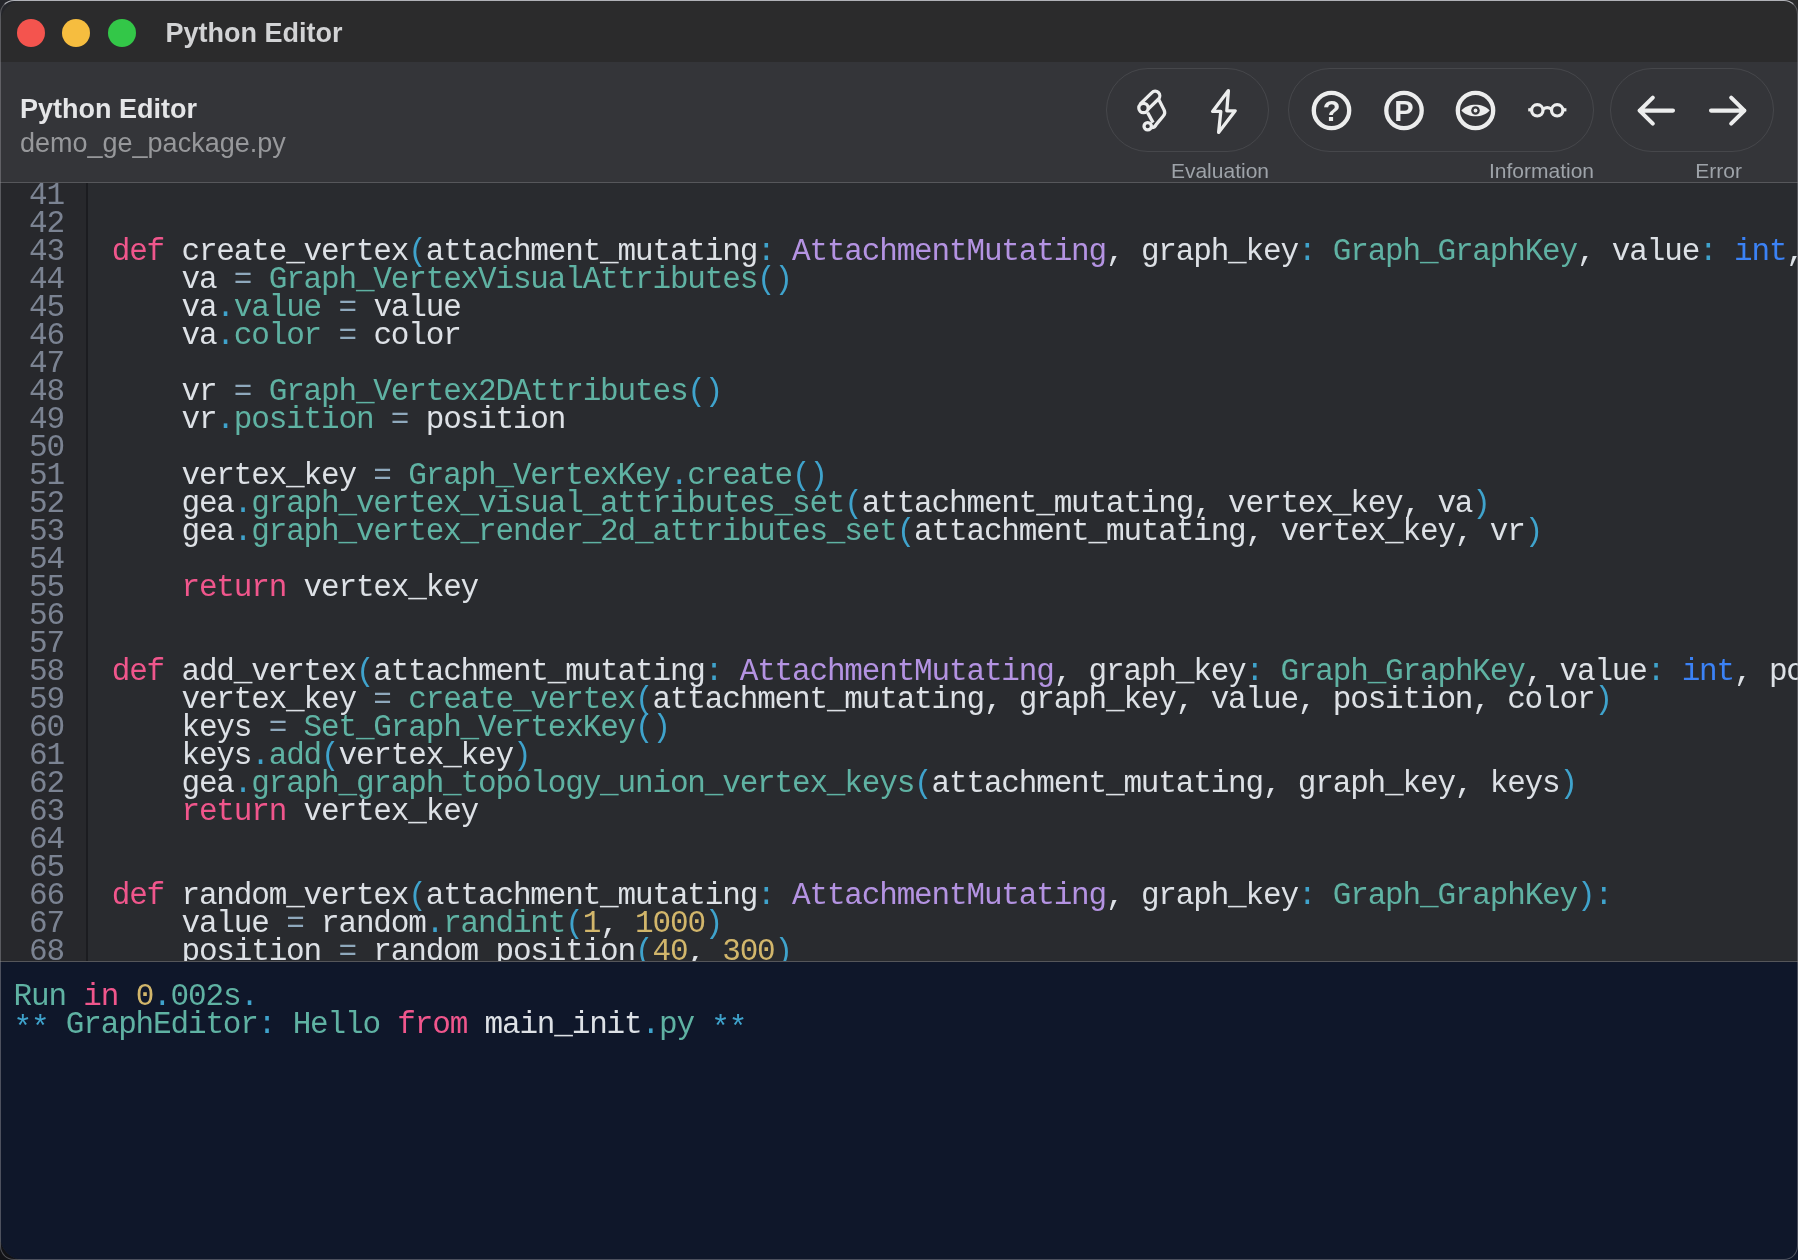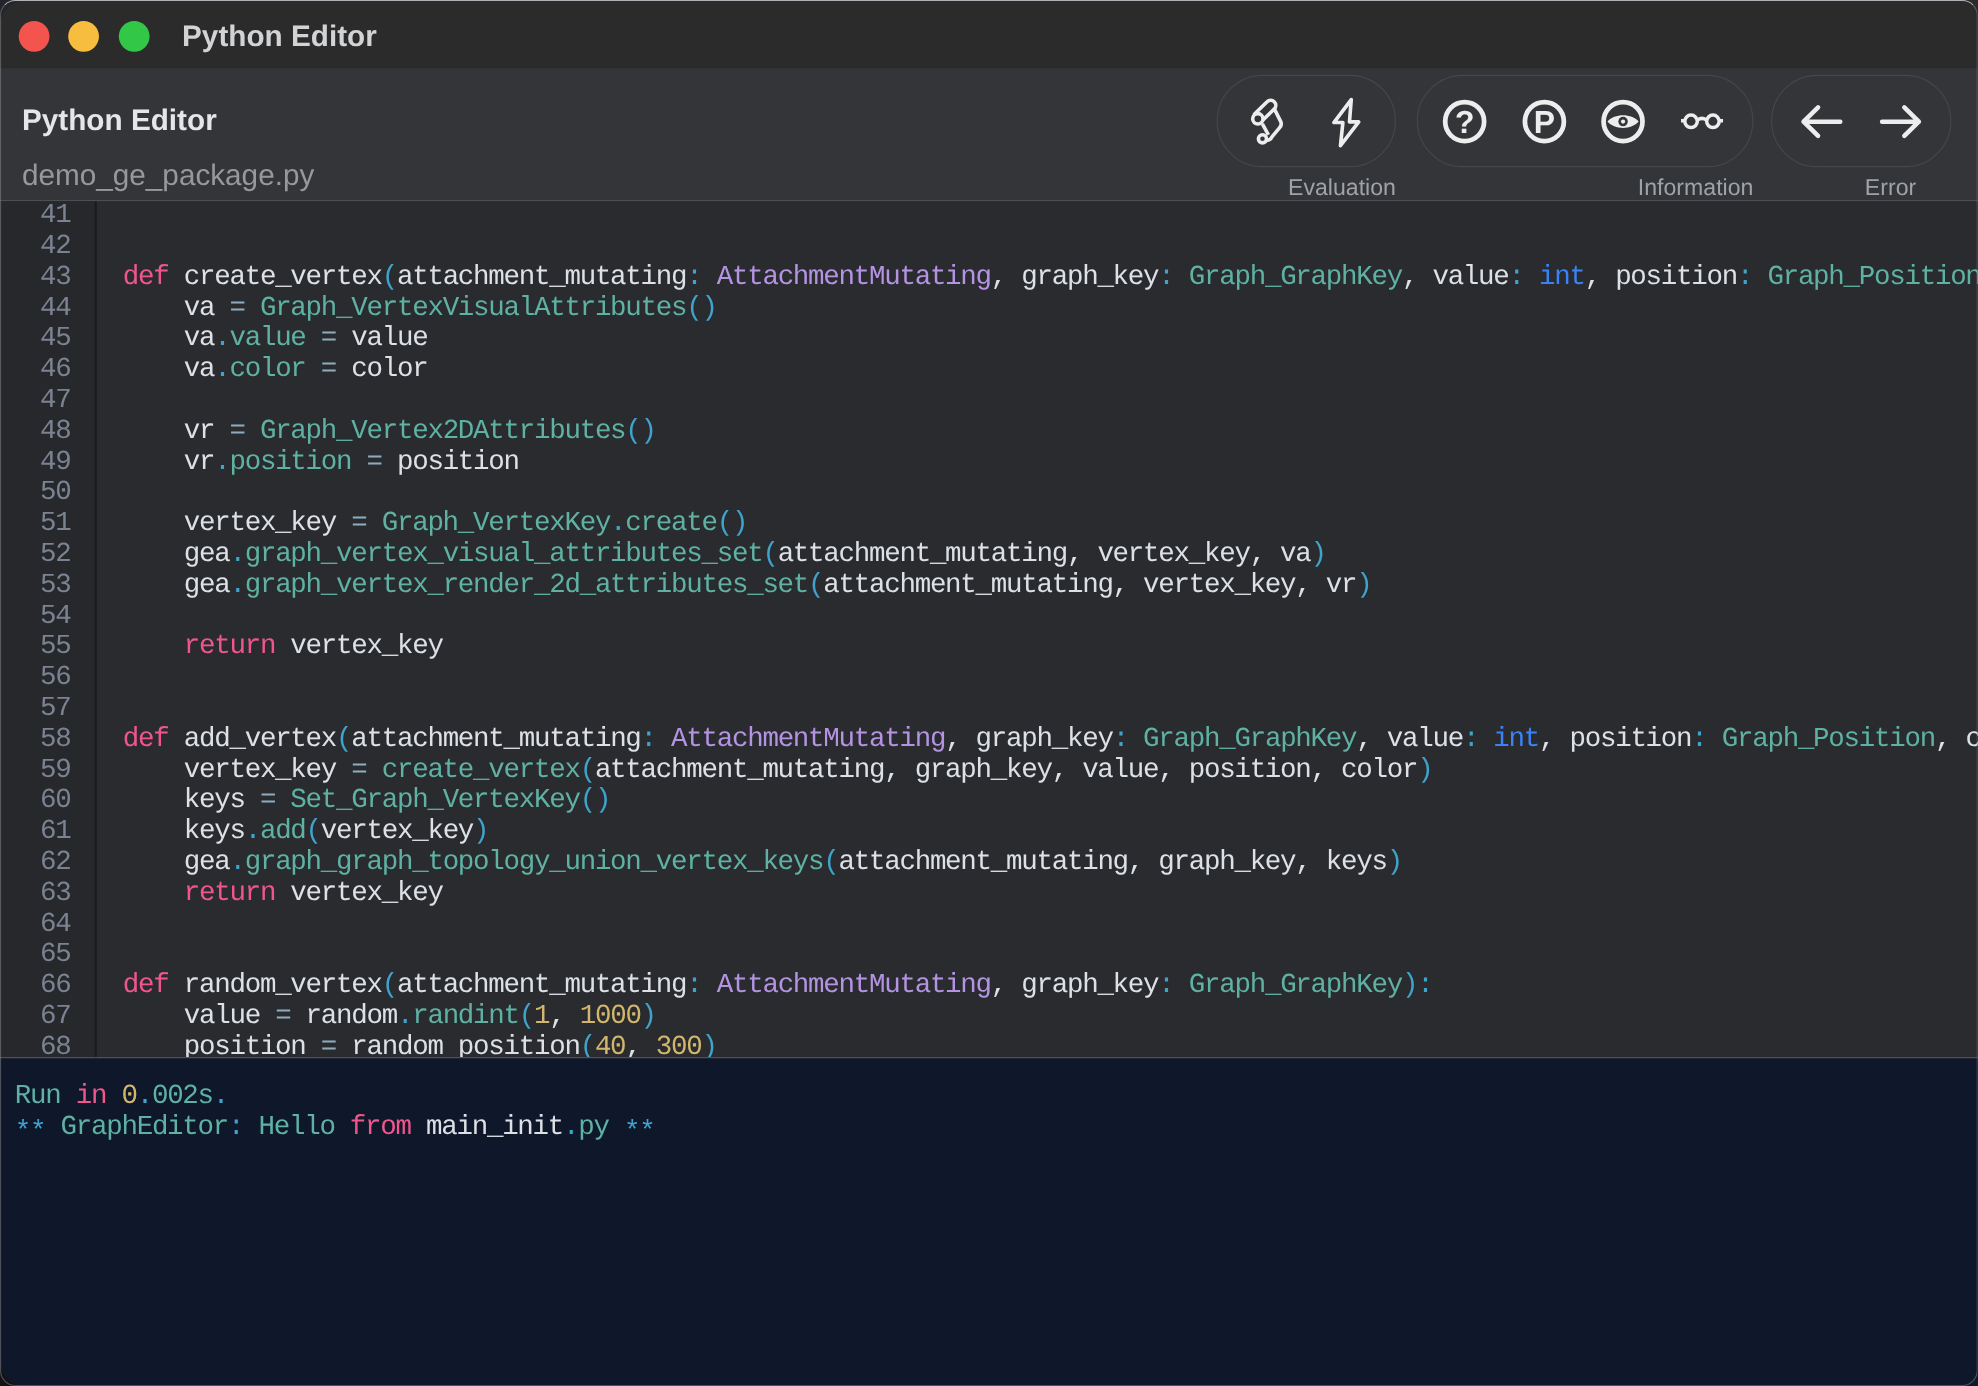--- a/index.html
+++ b/index.html
@@ -10,27 +10,27 @@
   .titlebar{position:absolute;left:0;top:0;width:100%;height:62px;background:#2b2b2c;}
   .tl{position:absolute;top:19px;width:28px;height:28px;border-radius:50%;}
   .tl.r{left:16.5px;background:#f4544e;}
   .tl.y{left:62px;background:#f6bd3f;}
   .tl.g{left:108px;background:#33c748;}
   .wtitle{position:absolute;left:165.5px;top:20px;font-size:27px;line-height:27px;
           font-weight:bold;color:#d2d3d5;}
   .toolbar{position:absolute;left:0;top:62px;width:100%;height:120px;background:#343539;}
   .tb-title{position:absolute;left:20px;top:33.5px;font-size:27px;line-height:27px;
             font-weight:bold;color:#e5e6e8;}
-  .tb-sub{position:absolute;left:20px;top:84px;font-size:27px;line-height:27px;color:#97989b;}
+  .tb-sub{position:absolute;left:20px;top:68px;font-size:27px;line-height:27px;color:#97989b;}
   .pill{position:absolute;top:6px;height:84px;border:1px solid #46474b;border-radius:43px;box-sizing:border-box;}
   .grouplabel{position:absolute;top:97.5px;font-size:21px;line-height:21px;color:#9ea3a9;text-align:right;}
   .gicons{position:absolute;left:0;top:0;}
   .tbline{position:absolute;left:0;top:182px;width:100%;height:1px;background:#56575b;}
   .codearea{position:absolute;left:0;top:183px;width:100%;height:778px;background:#292b2f;overflow:hidden;}
-  .mono{font-family:"Liberation Mono",monospace;font-size:25px;line-height:28px;
+  .mono{font-family:"Liberation Mono",monospace;font-size:31px;line-height:28px;
         letter-spacing:-1.16px;white-space:pre;}
   .gutter{position:absolute;left:0;top:-1px;width:64px;text-align:right;color:#7b8392;}
   .gutbg{position:absolute;left:0;top:0;width:86px;height:100%;background:#27282c;}
   .gutsep{position:absolute;left:86px;top:0;width:2.2px;height:100%;background:#1b1c20;}
   .codetext{position:absolute;left:111.7px;top:-1px;color:#dde1e6;}
   .console{position:absolute;left:0;top:962px;width:100%;height:298px;background:#0f172a;}
   .consep{position:absolute;left:0;top:961px;width:100%;height:1px;background:#55565a;}
   .context{position:absolute;left:13.5px;top:21px;color:#dde1e6;}
   .k{color:#f0568c;font-weight:normal;}
   .st{position:relative;top:3.5px;}

